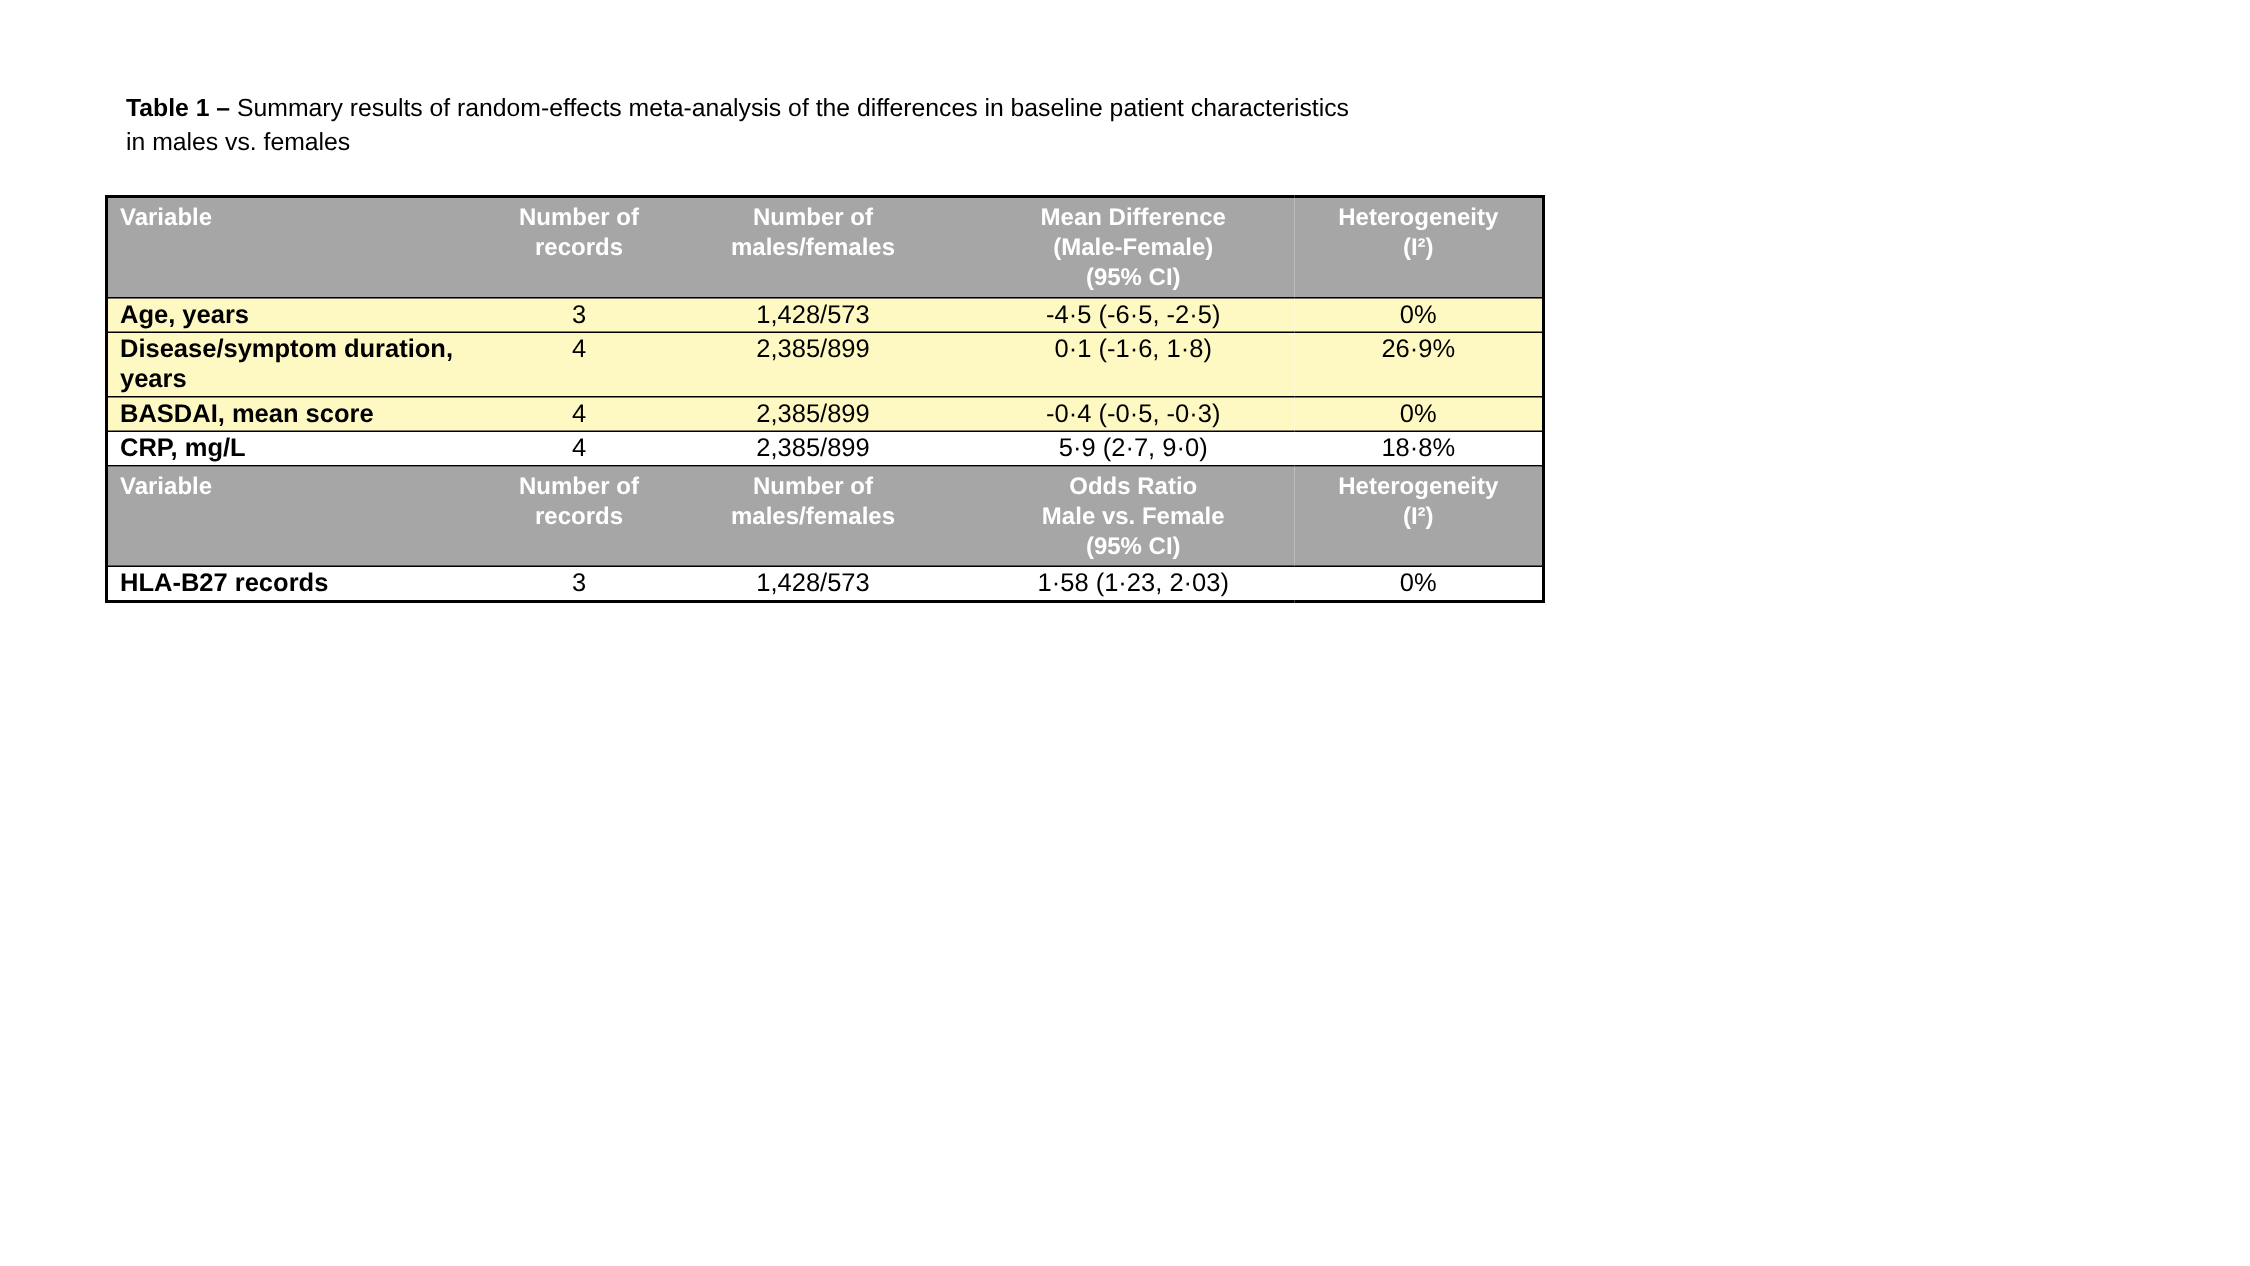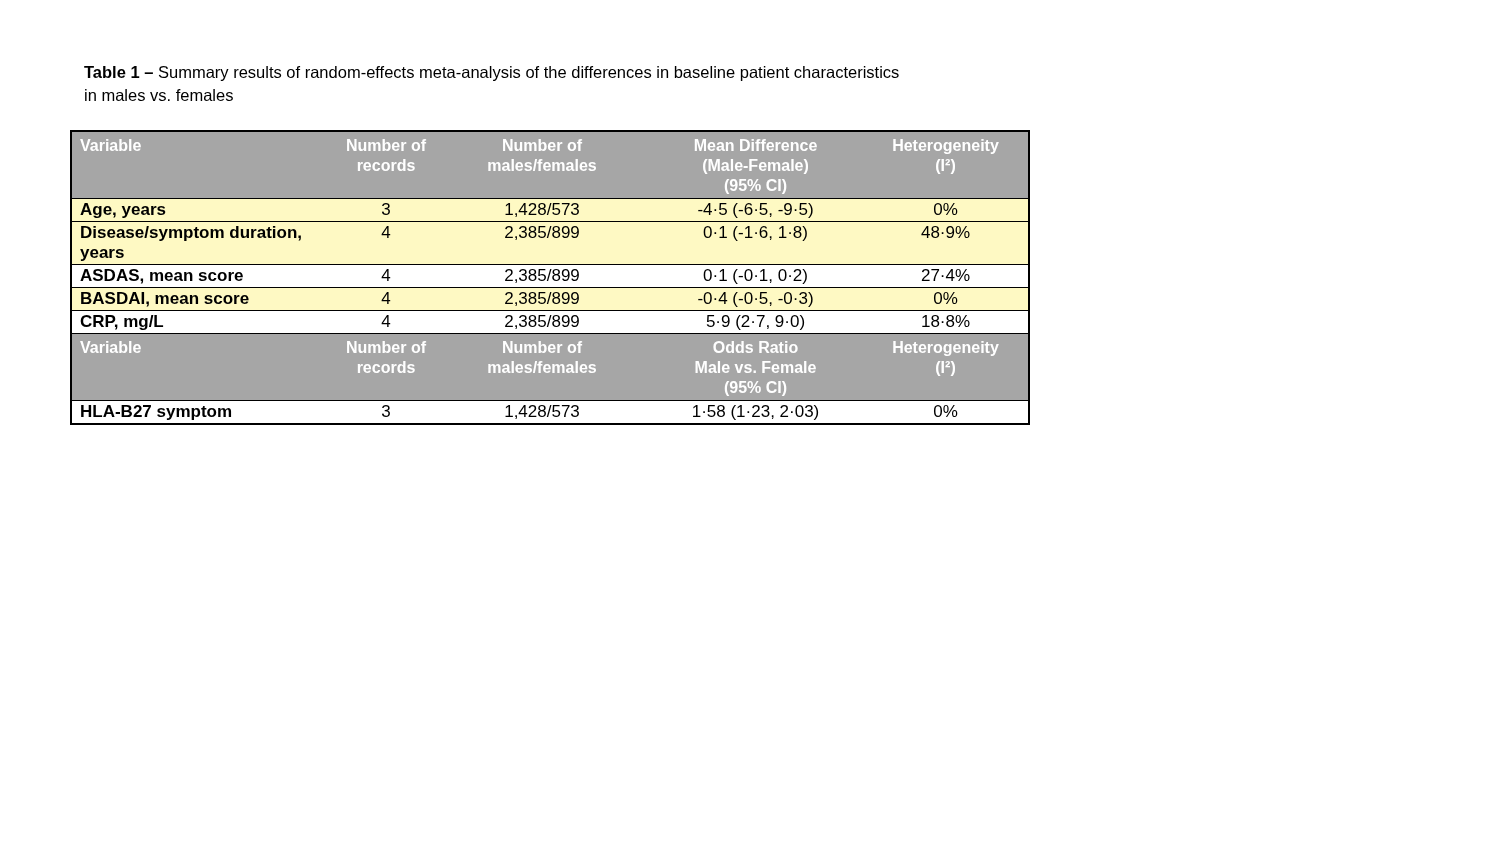--- a/index.html
+++ b/index.html
@@ -97,36 +97,29 @@
           <th>Mean Difference
 (Male-Female)
 (95% CI)</th>
           <th>Heterogeneity
 (I²)</th>
         </tr>
         <tr class="shaded">
           <td class="col-variable">Age, years</td>
           <td>3</td>
           <td>1,428/573</td>
-          <td>-4·5 (-6·5, -9·5)</td>
+          <td>-4·5 (-6·5, -2·5)</td>
           <td>0%</td>
         </tr>
         <tr class="shaded">
           <td class="col-variable">Disease/symptom duration, years</td>
           <td>4</td>
           <td>2,385/899</td>
           <td>0·1 (-1·6, 1·8)</td>
-          <td>48·9%</td>
-        </tr>
-        <tr>
-          <td class="col-variable">ASDAS, mean score</td>
-          <td>4</td>
-          <td>2,385/899</td>
-          <td>0·1 (-0·1, 0·2)</td>
-          <td>27·4%</td>
+          <td>26·9%</td>
         </tr>
         <tr class="shaded">
           <td class="col-variable">BASDAI, mean score</td>
           <td>4</td>
           <td>2,385/899</td>
           <td>-0·4 (-0·5, -0·3)</td>
           <td>0%</td>
         </tr>
         <tr>
           <td class="col-variable">CRP, mg/L</td>
@@ -141,21 +134,21 @@
 records</th>
           <th>Number of
 males/females</th>
           <th>Odds Ratio
 Male vs. Female
 (95% CI)</th>
           <th>Heterogeneity
 (I²)</th>
         </tr>
         <tr>
-          <td class="col-variable">HLA-B27 symptom</td>
+          <td class="col-variable">HLA-B27 records</td>
           <td>3</td>
           <td>1,428/573</td>
           <td>1·58 (1·23, 2·03)</td>
           <td>0%</td>
         </tr>
       </tbody>
     </table>
   </div>
 
 

